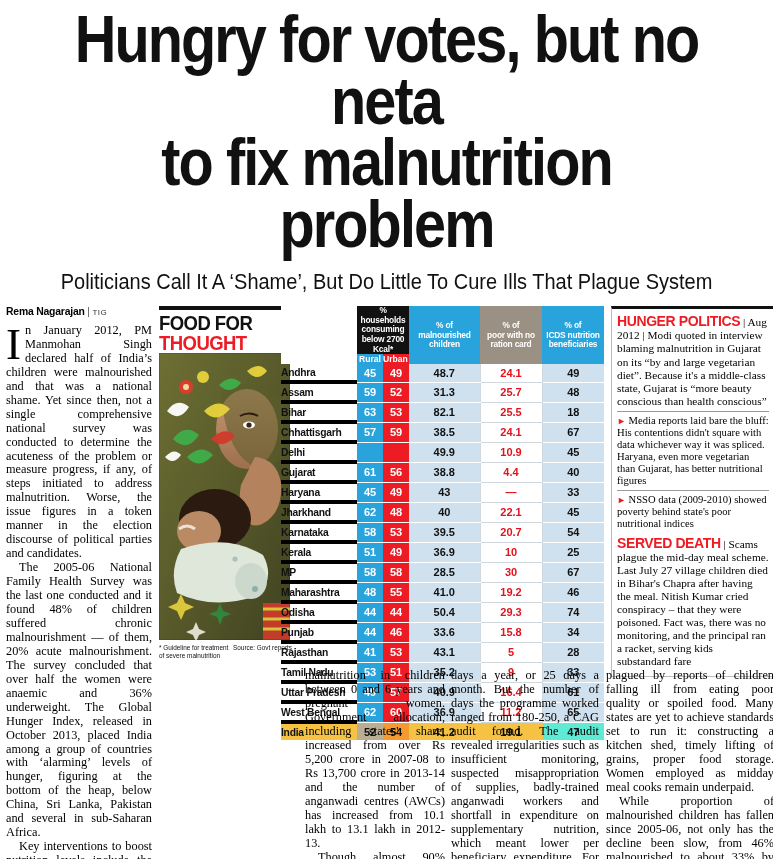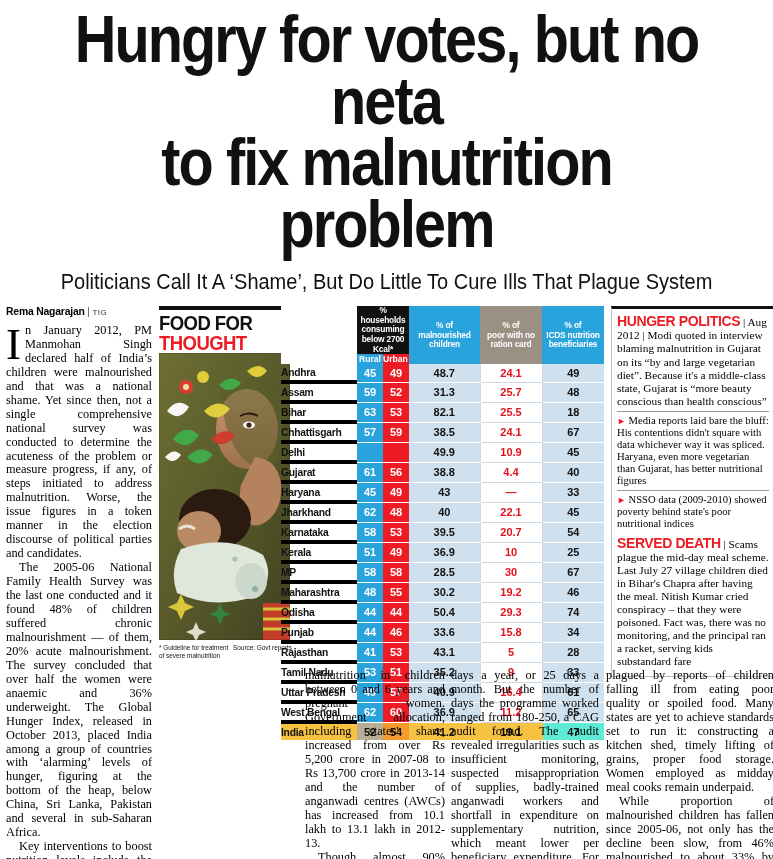--- a/index.html
+++ b/index.html
@@ -534,21 +534,21 @@
               <td class="vr">58</td>
               <td class="vu">58</td>
               <td class="vm">28.5</td>
               <td class="vp">30</td>
               <td class="vi">67</td>
             </tr>
             <tr>
               <td class="st">Maharashtra</td>
               <td class="vr">48</td>
               <td class="vu">55</td>
-              <td class="vm">30.2</td>
+              <td class="vm">41.0</td>
               <td class="vp">19.2</td>
               <td class="vi">46</td>
             </tr>
             <tr>
               <td class="st">Odisha</td>
               <td class="vr">44</td>
               <td class="vu">44</td>
               <td class="vm">50.4</td>
               <td class="vp">29.3</td>
               <td class="vi">74</td>

